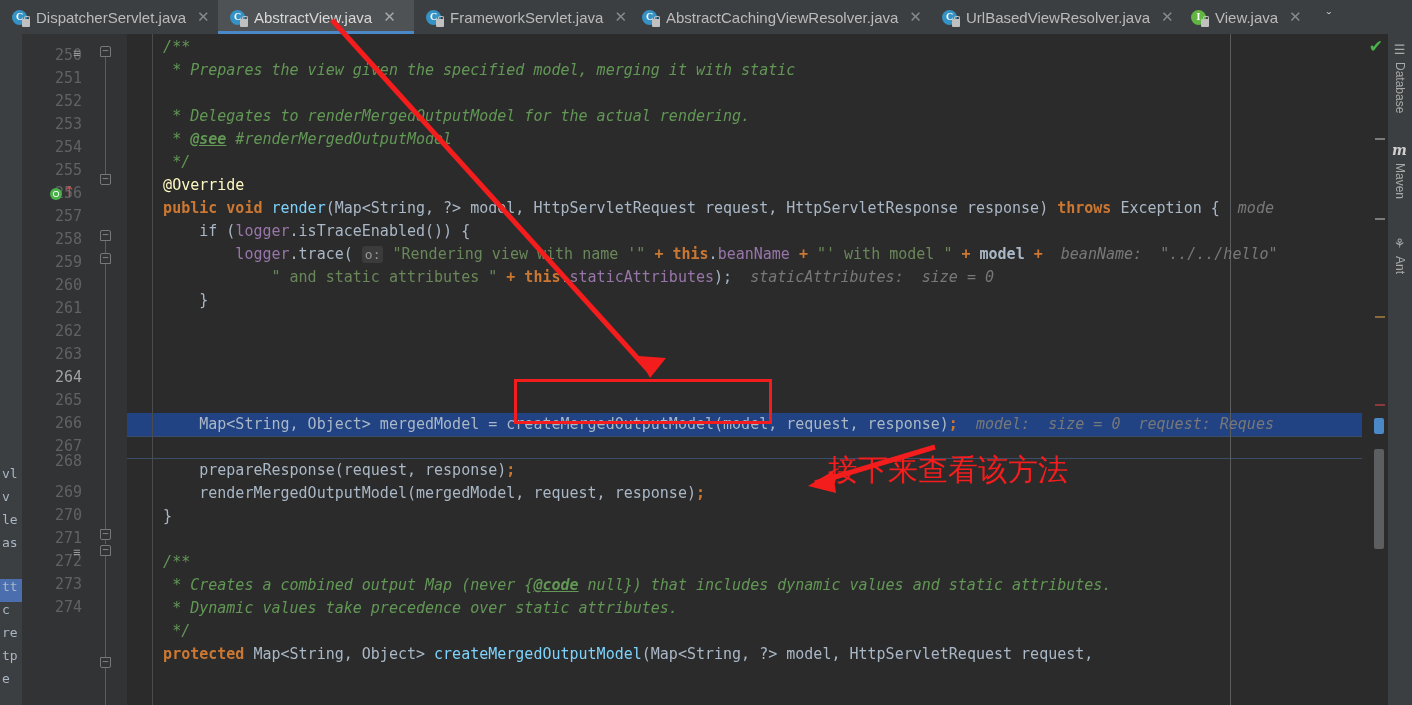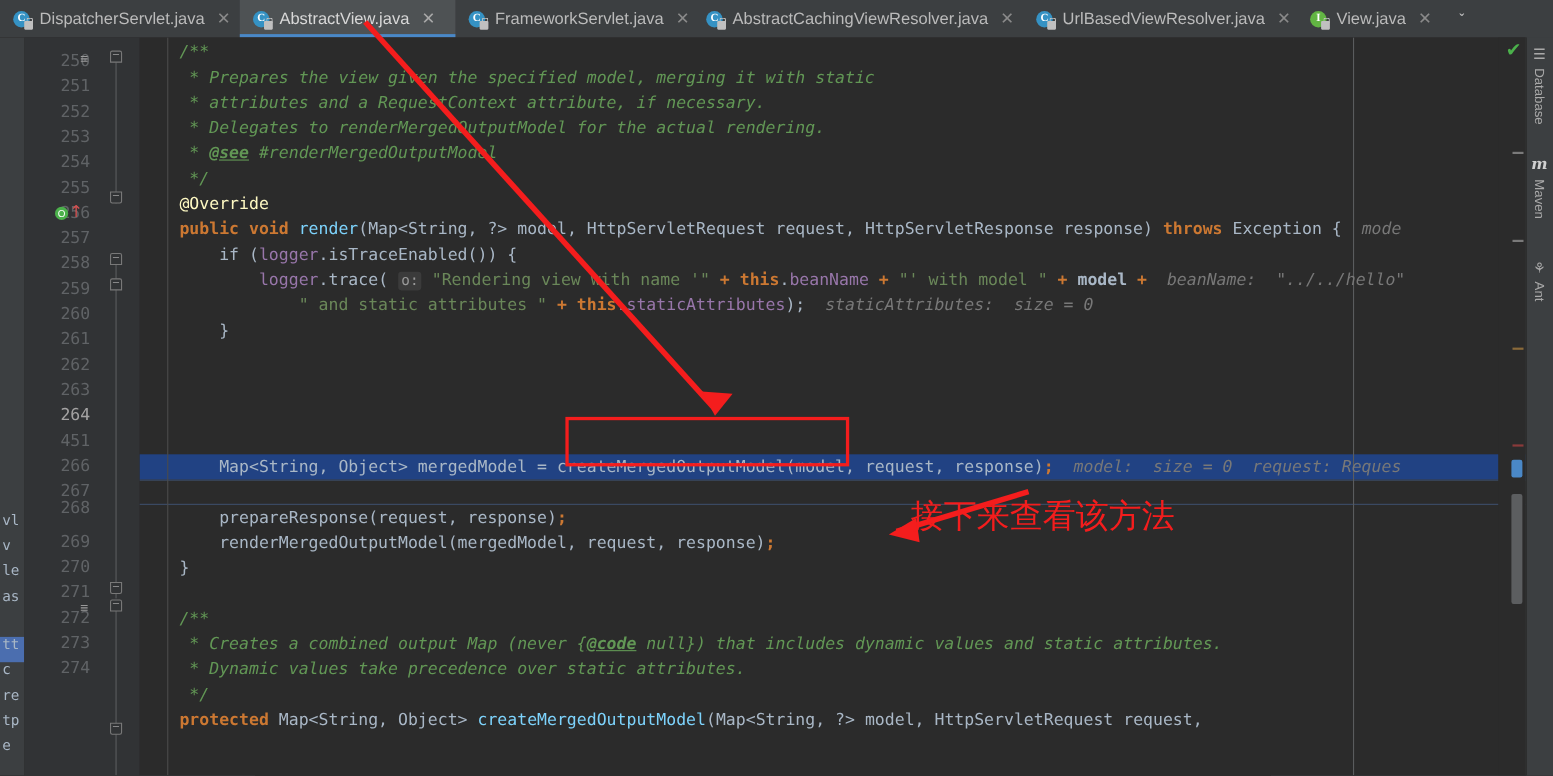--- a/index.html
+++ b/index.html
@@ -284,21 +284,21 @@
       <div class="ln" style="top:125px">255</div>
       <div class="ln" style="top:148px">256</div>
       <div class="ln" style="top:171px">257</div>
       <div class="ln" style="top:194px">258</div>
       <div class="ln" style="top:217px">259</div>
       <div class="ln" style="top:240px">260</div>
       <div class="ln" style="top:263px">261</div>
       <div class="ln" style="top:286px">262</div>
       <div class="ln" style="top:309px">263</div>
       <div class="ln cur" style="top:332px">264</div>
-      <div class="ln" style="top:355px">451</div>
+      <div class="ln" style="top:355px">265</div>
       <div class="ln" style="top:378px">266</div>
       <div class="ln" style="top:401px">267</div>
       <div class="ln" style="top:416px">268</div>
       <div class="ln" style="top:447px">269</div>
       <div class="ln" style="top:470px">270</div>
       <div class="ln" style="top:493px">271</div>
       <div class="ln" style="top:516px">272</div>
       <div class="ln" style="top:539px">273</div>
       <div class="ln" style="top:562px">274</div>
 
@@ -325,21 +325,20 @@
     <div class="codearea">
 
       <div class="hl-row" style="top:379px"></div>
       <div class="cur-row-border" style="top:402px"></div>
 
       <div class="vguide" style="left:25px; top:0; height:671px;"></div>
       <div class="rmargin" style="left:1103px; top:0; height:671px;"></div>
 
       <div class="line" style="top:2px"><span class="cmt">    /**</span></div>
       <div class="line" style="top:25px"><span class="cmt">     * Prepares the view given the specified model, merging it with static</span></div>
-      <div class="line" style="top:48px"><span class="cmt">     * attributes and a RequestContext attribute, if necessary.</span></div>
       <div class="line" style="top:71px"><span class="cmt">     * Delegates to renderMergedOutputModel for the actual rendering.</span></div>
       <div class="line" style="top:94px"><span class="cmt">     * </span><span class="cmtl">@see</span><span class="cmt"> #renderMergedOutputModel</span></div>
       <div class="line" style="top:117px"><span class="cmt">     */</span></div>
       <div class="line" style="top:140px"><span class="ann">    @Override</span></div>
       <div class="line" style="top:163px"><span class="kw">    public void </span><span class="mth">render</span><span class="punc">(</span><span class="typ">Map&lt;String, ?&gt; model</span><span class="punc">, </span><span class="typ">HttpServletRequest request</span><span class="punc">, </span><span class="typ">HttpServletResponse response</span><span class="punc">) </span><span class="kw">throws </span><span class="typ">Exception </span><span class="punc">{</span><span class="inlay">  mode</span></div>
       <div class="line" style="top:186px"><span class="typ">        if (</span><span class="fld">logger</span><span class="typ">.</span><span class="typ">isTraceEnabled</span><span class="typ">()) {</span></div>
       <div class="line" style="top:209px"><span class="fld">            logger</span><span class="typ">.</span><span class="typ">trace</span><span class="punc">( </span><span class="inlay-chip">o:</span><span class="str"> "Rendering view with name '" </span><span class="kw">+ </span><span class="kw">this</span><span class="typ">.</span><span class="fld">beanName</span><span class="kw"> + </span><span class="str">"' with model " </span><span class="kw">+ </span><span class="typ bold">model</span><span class="kw"> + </span><span class="inlay"> </span><span class="inlay">beanName:  "../../hello"</span></div>
       <div class="line" style="top:232px"><span class="str">                " and static attributes " </span><span class="kw">+ </span><span class="kw">this</span><span class="typ">.</span><span class="fld">staticAttributes</span><span class="punc">);</span><span class="inlay">  </span><span class="inlay">staticAttributes:  size = 0</span></div>
       <div class="line" style="top:255px"><span class="typ">        }</span></div>
       <div class="line" style="top:278px"></div>

